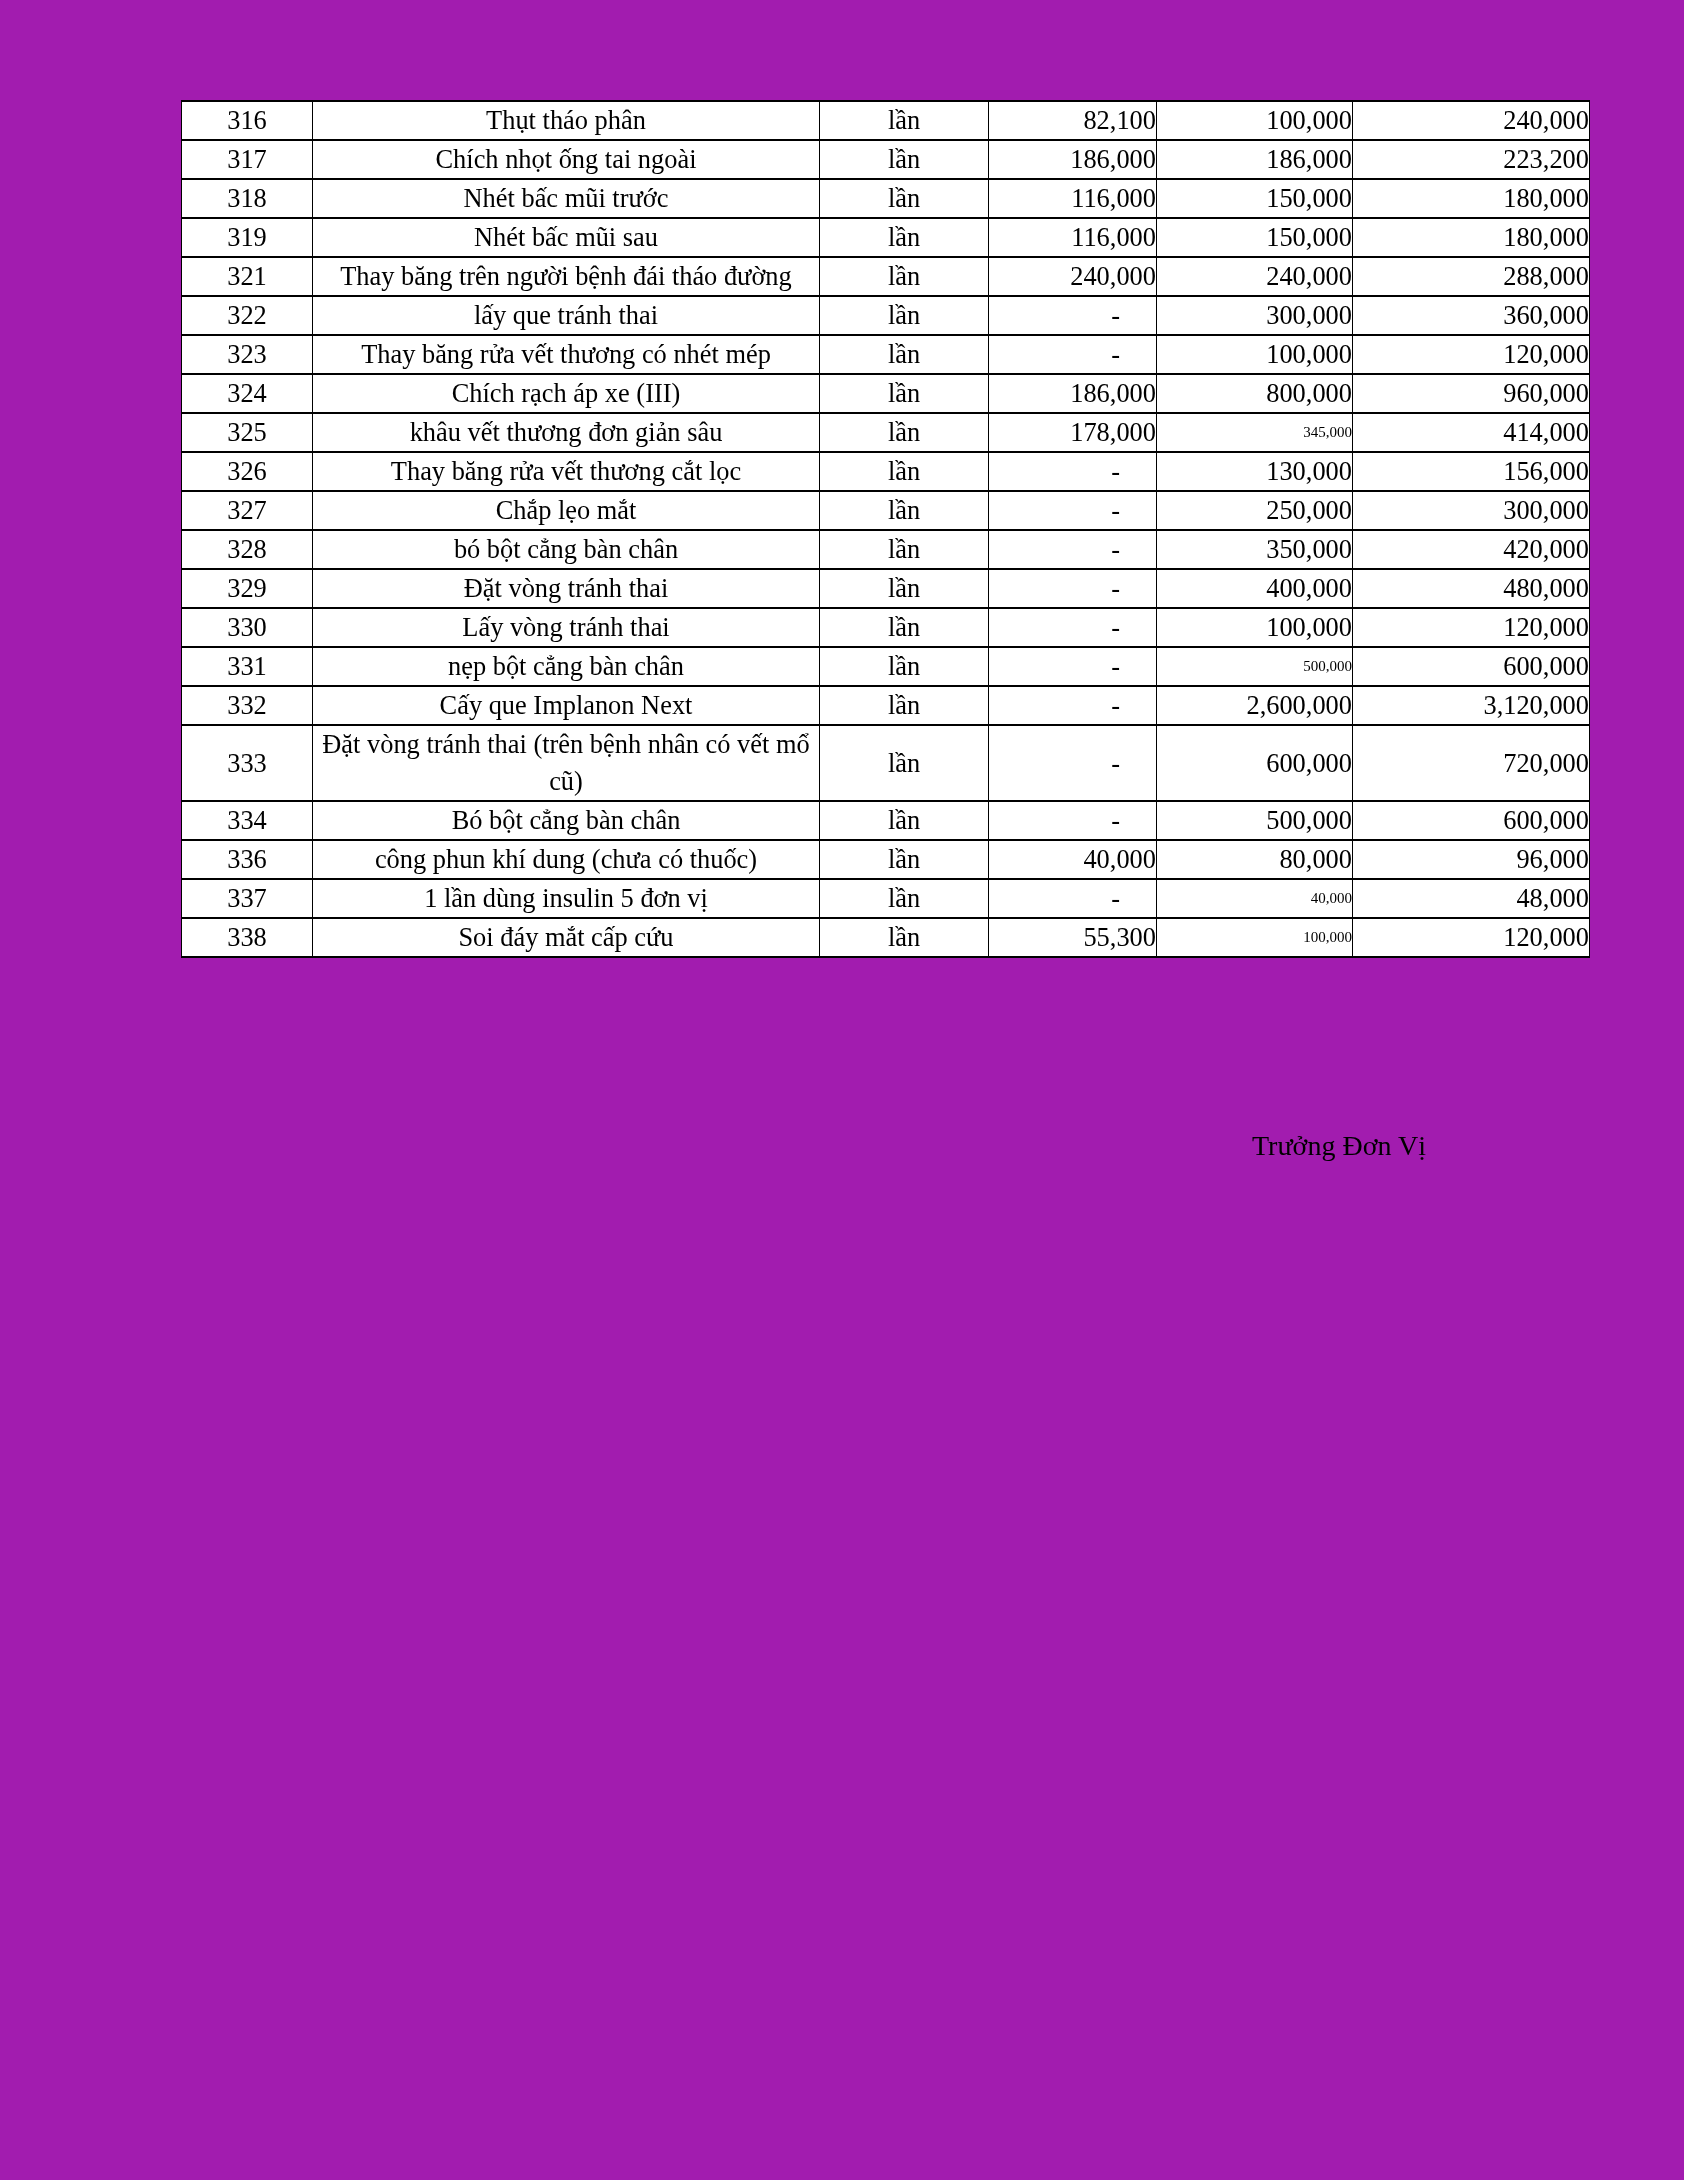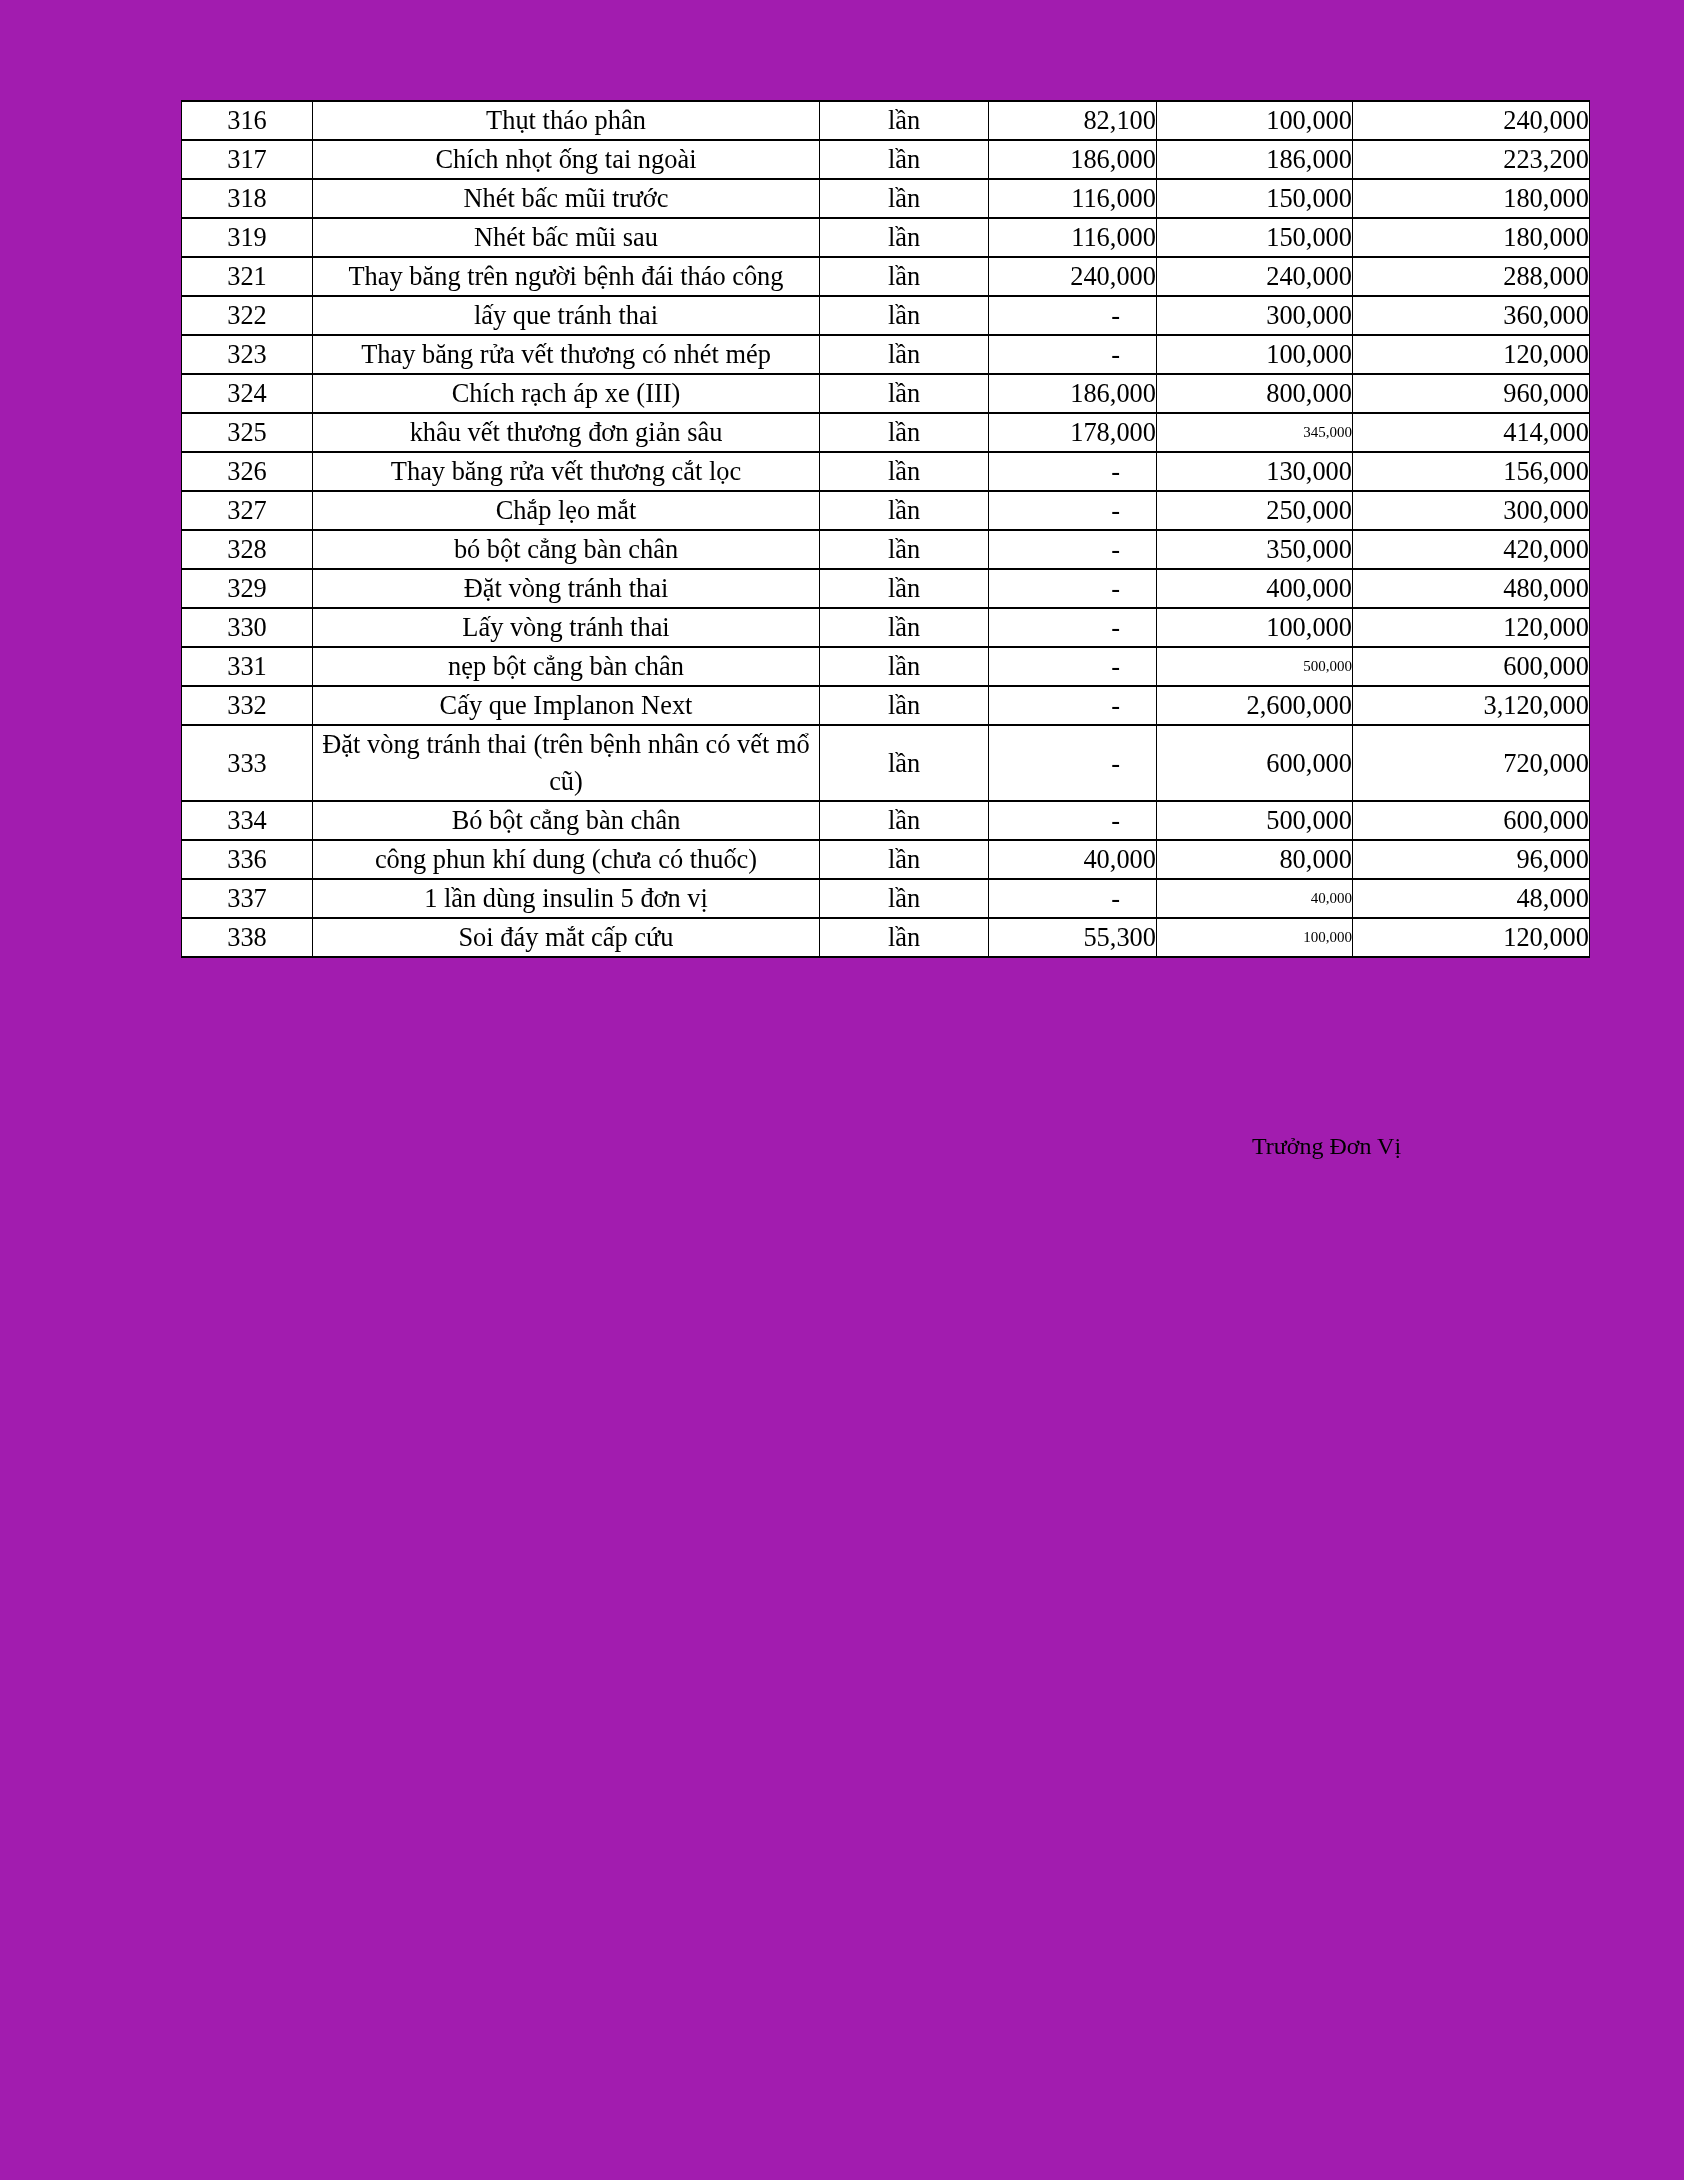--- a/index.html
+++ b/index.html
@@ -43,21 +43,21 @@
   td.c-no   { text-align: center; }
   td.c-name { text-align: center; padding-left: 4.3px; padding-right: 3.4px; margin-left: 47px; }
   td.c-unit { text-align: center; }
   td.c-num  { text-align: right; padding-right: 17px; }
   td.c-num.dash { padding-right: 36px; }
   td.c-num.small { font-size: 15px; }
   .signature {
     position: absolute;
     left: 1252px;
     top: 1129px;
-    font-size: 24px;
+    font-size: 28px;
     line-height: 34px;
     white-space: nowrap;
   }
 </style>
 </head>
 <body>
 
 <div class="page">
 
   <table class="price-table">
@@ -97,21 +97,21 @@
         <tr>
           <td class="c-no">319</td>
           <td class="c-name">Nhét bấc mũi sau</td>
           <td class="c-unit">lần</td>
           <td class="c-num">116,000</td>
           <td class="c-num">150,000</td>
           <td class="c-num">180,000</td>
         </tr>
         <tr>
           <td class="c-no">321</td>
-          <td class="c-name">Thay băng trên người bệnh đái tháo công</td>
+          <td class="c-name">Thay băng trên người bệnh đái tháo đường</td>
           <td class="c-unit">lần</td>
           <td class="c-num">240,000</td>
           <td class="c-num">240,000</td>
           <td class="c-num">288,000</td>
         </tr>
         <tr>
           <td class="c-no">322</td>
           <td class="c-name">lấy que tránh thai</td>
           <td class="c-unit">lần</td>
           <td class="c-num dash">-</td>

